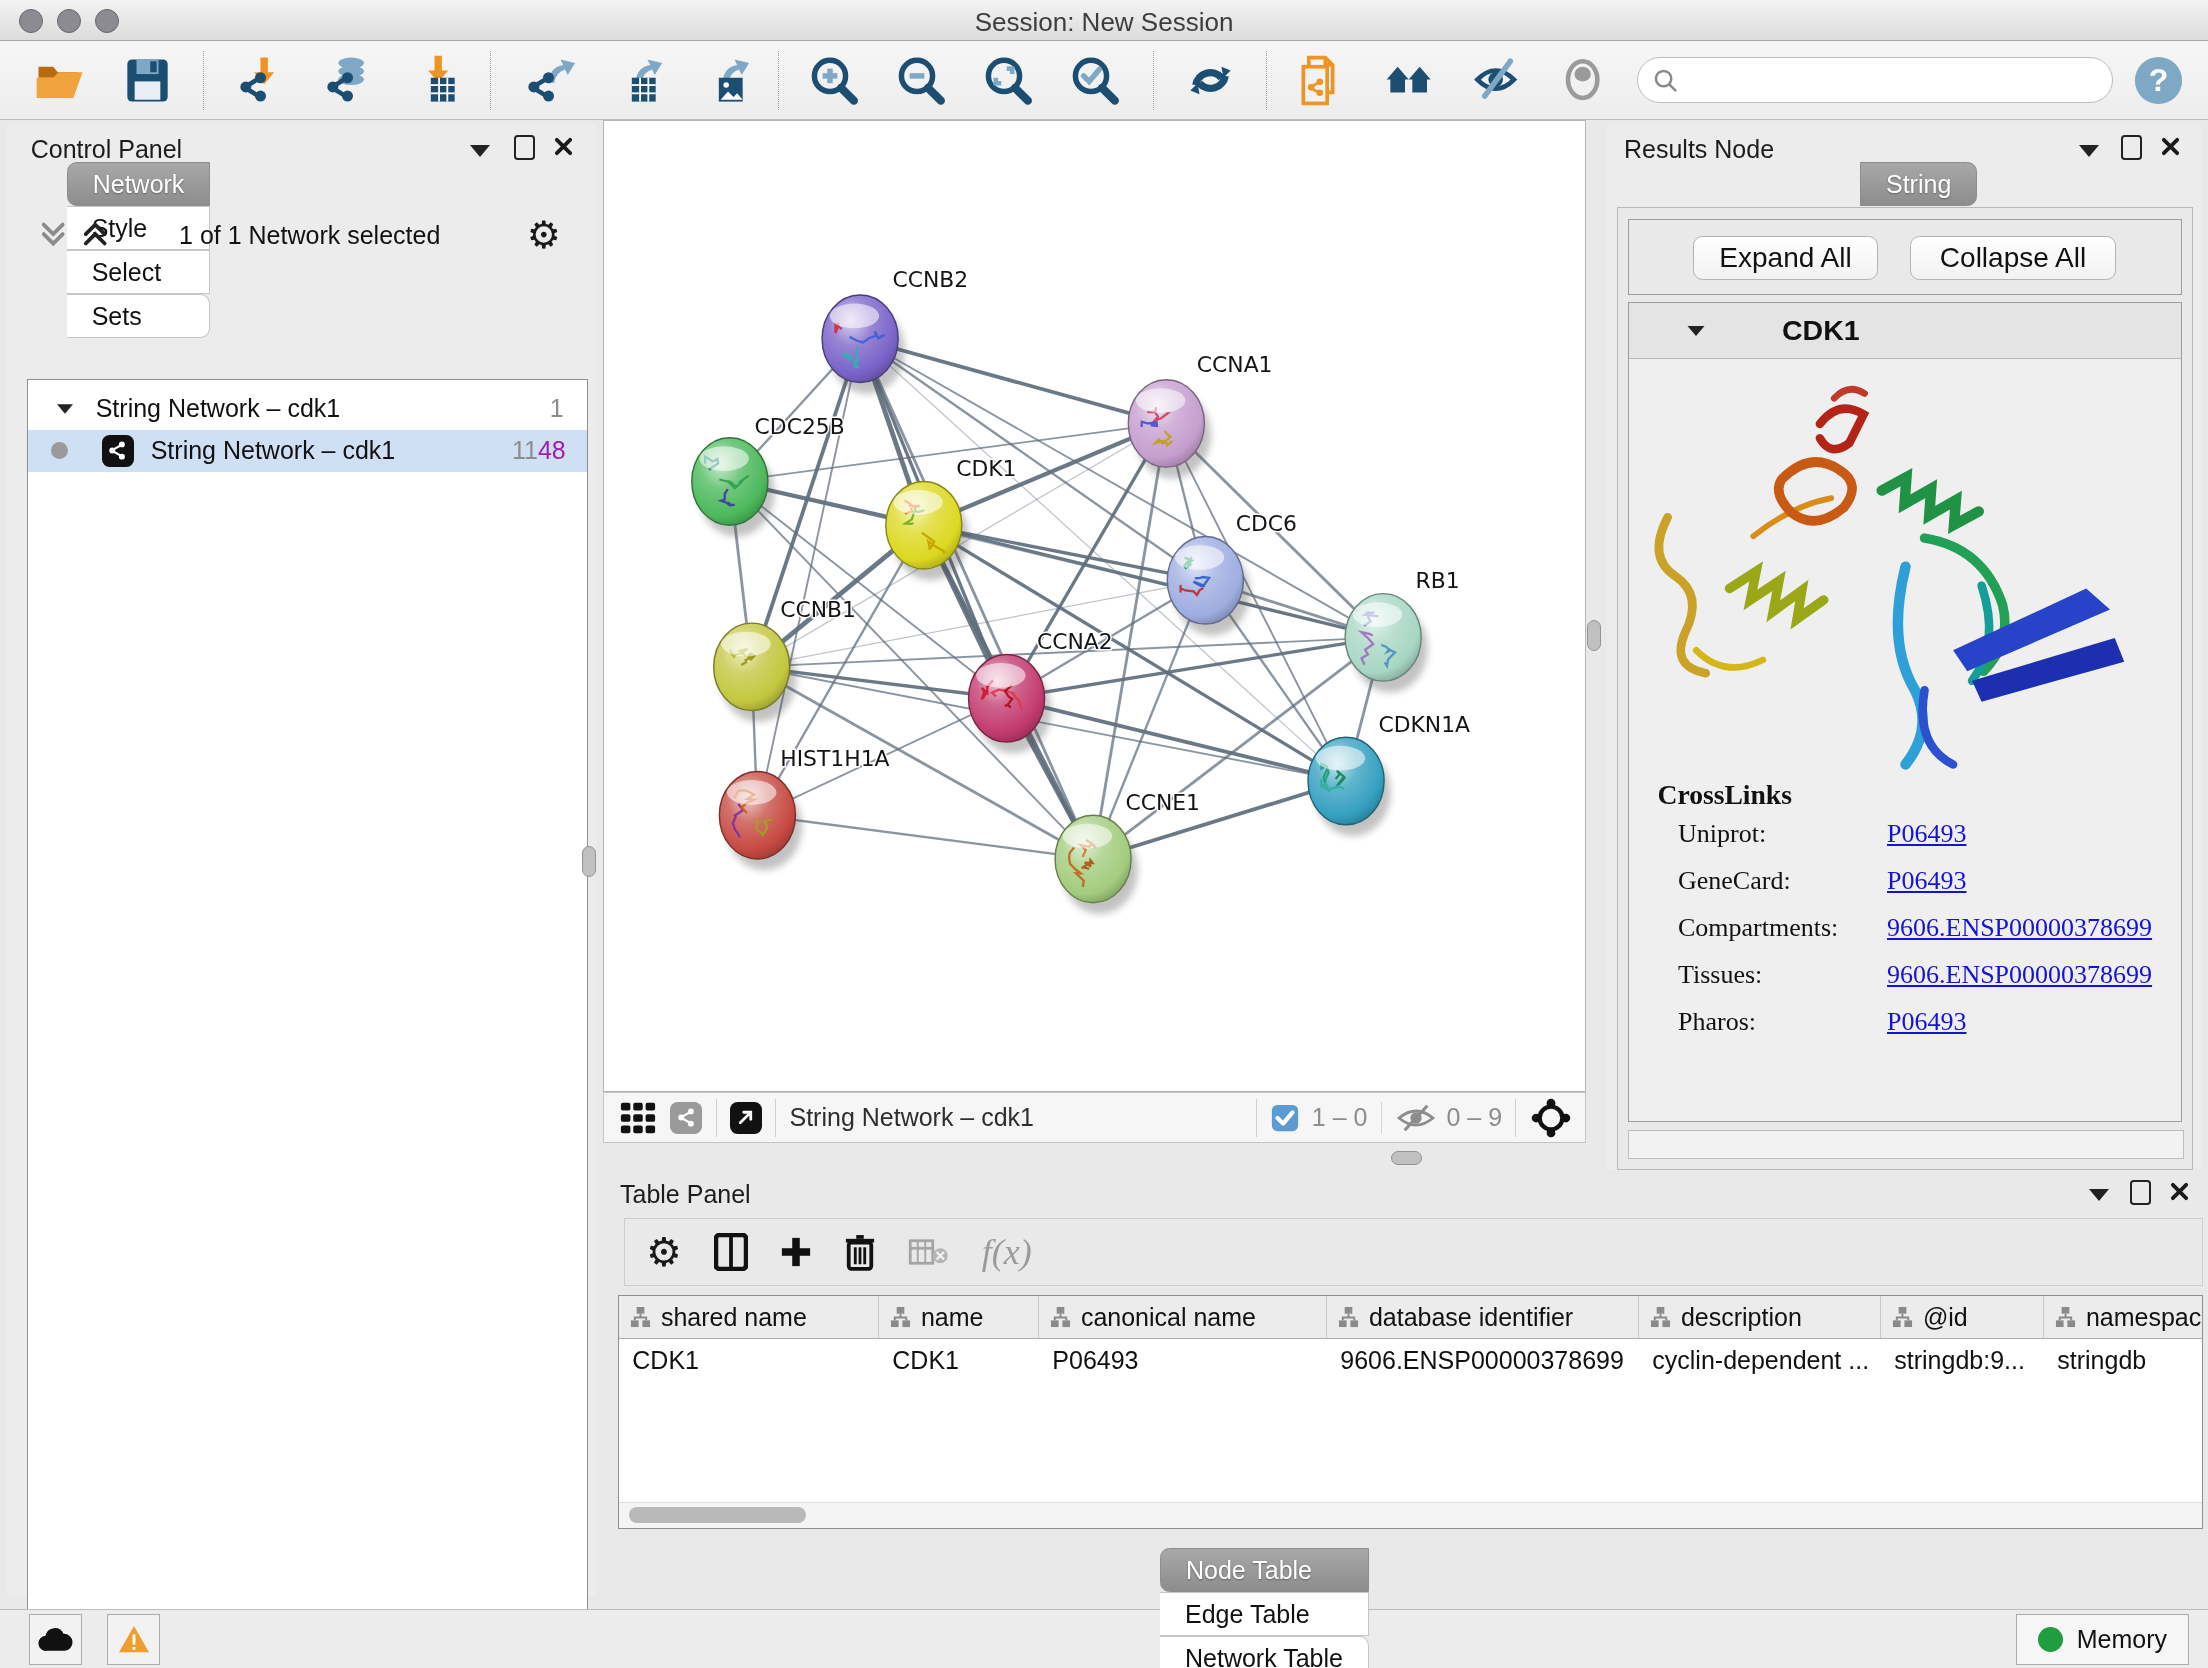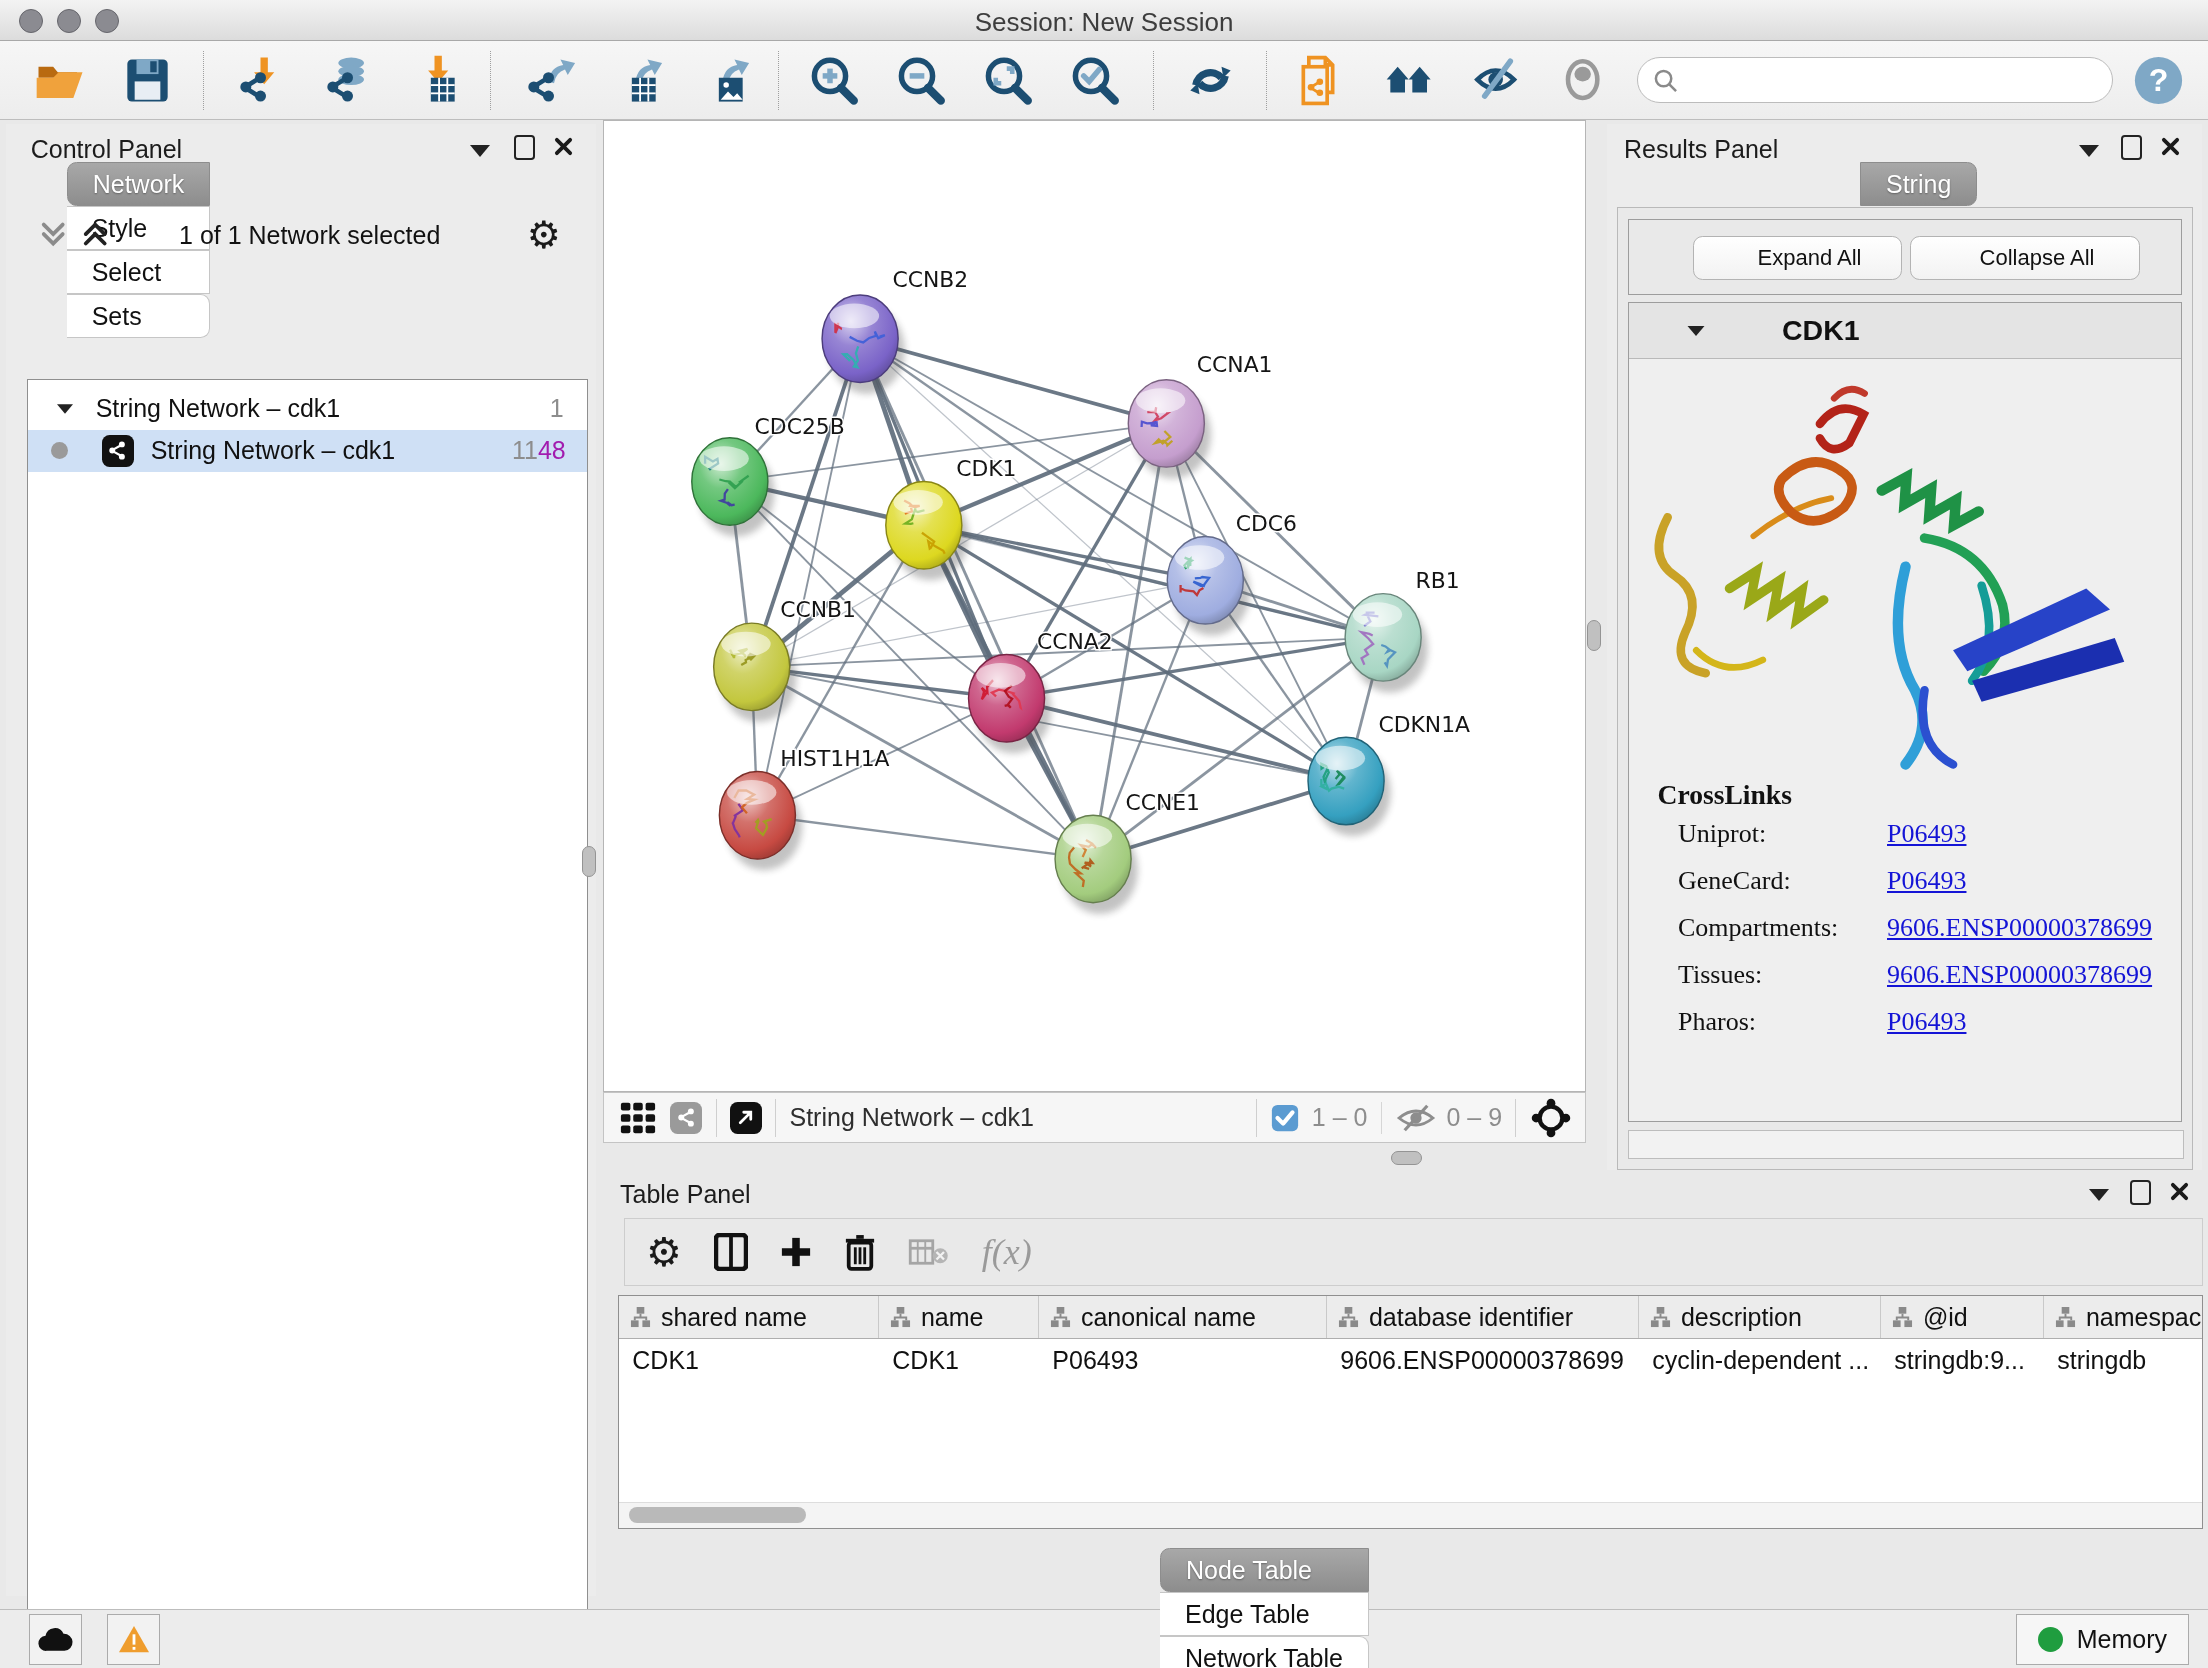--- a/index.html
+++ b/index.html
@@ -35,21 +35,21 @@
   .netpanel{left:603px;top:120px;width:983px;height:972px;background:#fff;border:1px solid #b5b5b5;box-sizing:border-box;}
   .netbar{left:603px;top:1092px;width:983px;height:51px;background:#f6f6f6;border:1px solid #c4c4c4;box-sizing:border-box;display:flex;align-items:center;}
   .nsep{width:1px;height:38px;background:#cfcfcf;margin:0 13.3px;flex:0 0 auto;}
   .netname{font-size:25px;color:#2e2e2e;}
   .cnt{font-size:25px;color:#8d8d8d;}
   .knob{background:#c0c0c0;border:1px solid #949494;border-radius:7.6px;}
   
   .rpanel{left:1607px;top:124px;width:595px;height:1046px;background:#ececec;}
   .rbox{left:1617px;top:207px;width:576px;height:963px;background:#e9e9e9;border:1px solid #b9b9b9;box-sizing:border-box;}
   .expbox{left:1628px;top:219px;width:554px;height:76px;background:#e9e9e9;border:1.9px solid #9d9d9d;box-sizing:border-box;}
-  .btn{background:linear-gradient(#ffffff,#f2f2f2);border:1px solid #b3b3b3;border-radius:9.5px;font-size:22px;color:#111;display:flex;align-items:center;justify-content:center;padding-left:24px;}
+  .btn{background:linear-gradient(#ffffff,#f2f2f2);border:1px solid #b3b3b3;border-radius:9.5px;font-size:28px;color:#111;display:flex;align-items:center;justify-content:center;}
   .mainbox{left:1628px;top:302px;width:554px;height:820px;background:#efefef;border:1.9px solid #9d9d9d;box-sizing:border-box;}
   .seriftxt{font-family:"Liberation Serif",serif;}
   .xlink{color:#1414d6;text-decoration:underline;font-family:"Liberation Serif",serif;font-size:26px;}
   .xlabel{font-family:"Liberation Serif",serif;font-size:26px;color:#111;}
   
   .tpanel{left:603px;top:1172px;width:1605px;height:1385px;}
   .tbbar{display:flex;align-items:center;gap:32px;}
   .tablebox{left:618px;top:1295px;width:1585px;height:234px;background:#fff;border:1.9px solid #8f8f8f;box-sizing:border-box;overflow:hidden;}
   .thead{display:flex;height:42px;background:#ececec;border-bottom:1.9px solid #aeaeae;}
   .th{display:flex;align-items:center;gap:9.5px;font-size:25px;color:#111;border-right:1px solid #c9c9c9;padding-left:11.4px;box-sizing:border-box;overflow:hidden;white-space:nowrap;flex:0 0 auto;}
@@ -585,21 +585,21 @@
         <circle cx="24" cy="41" r="5" fill="#111"></circle>
         <circle cx="7" cy="24" r="5" fill="#111"></circle>
         <circle cx="41" cy="24" r="5" fill="#111"></circle>
     </svg>
   </div>
   <div class="abs knob" style="left:1391px;top:1151px;width:28.5px;height:12.4px"></div>
   <div class="abs knob" style="left:582px;top:846px;width:12.4px;height:28.5px"></div>
   <div class="abs knob" style="left:1587px;top:620px;width:12.4px;height:28.5px"></div>
 
   <div class="abs rpanel">
-    <div class="abs panelhead" style="left:17px;top:11.4px">Results Panel</div>
+    <div class="abs panelhead" style="left:17px;top:11.4px">Results Node</div>
     <div class="abs caret" style="left:472px;top:21px"></div>
     <div class="abs floatico" style="left:514px;top:11.4px"></div>
     <svg class="abs" style="left:554px;top:13.3px" width="19" height="19" viewBox="0 0 20 20">
         <path d="M3 3 L17 17 M17 3 L3 17" stroke="#1a1a1a" stroke-width="4" stroke-linecap="round"></path>
       </svg>
     <div class="abs tabs" style="left:253px;top:38px">
       <div class="tab sel">String</div>
     </div>
   </div>
   <div class="abs rbox"></div>

